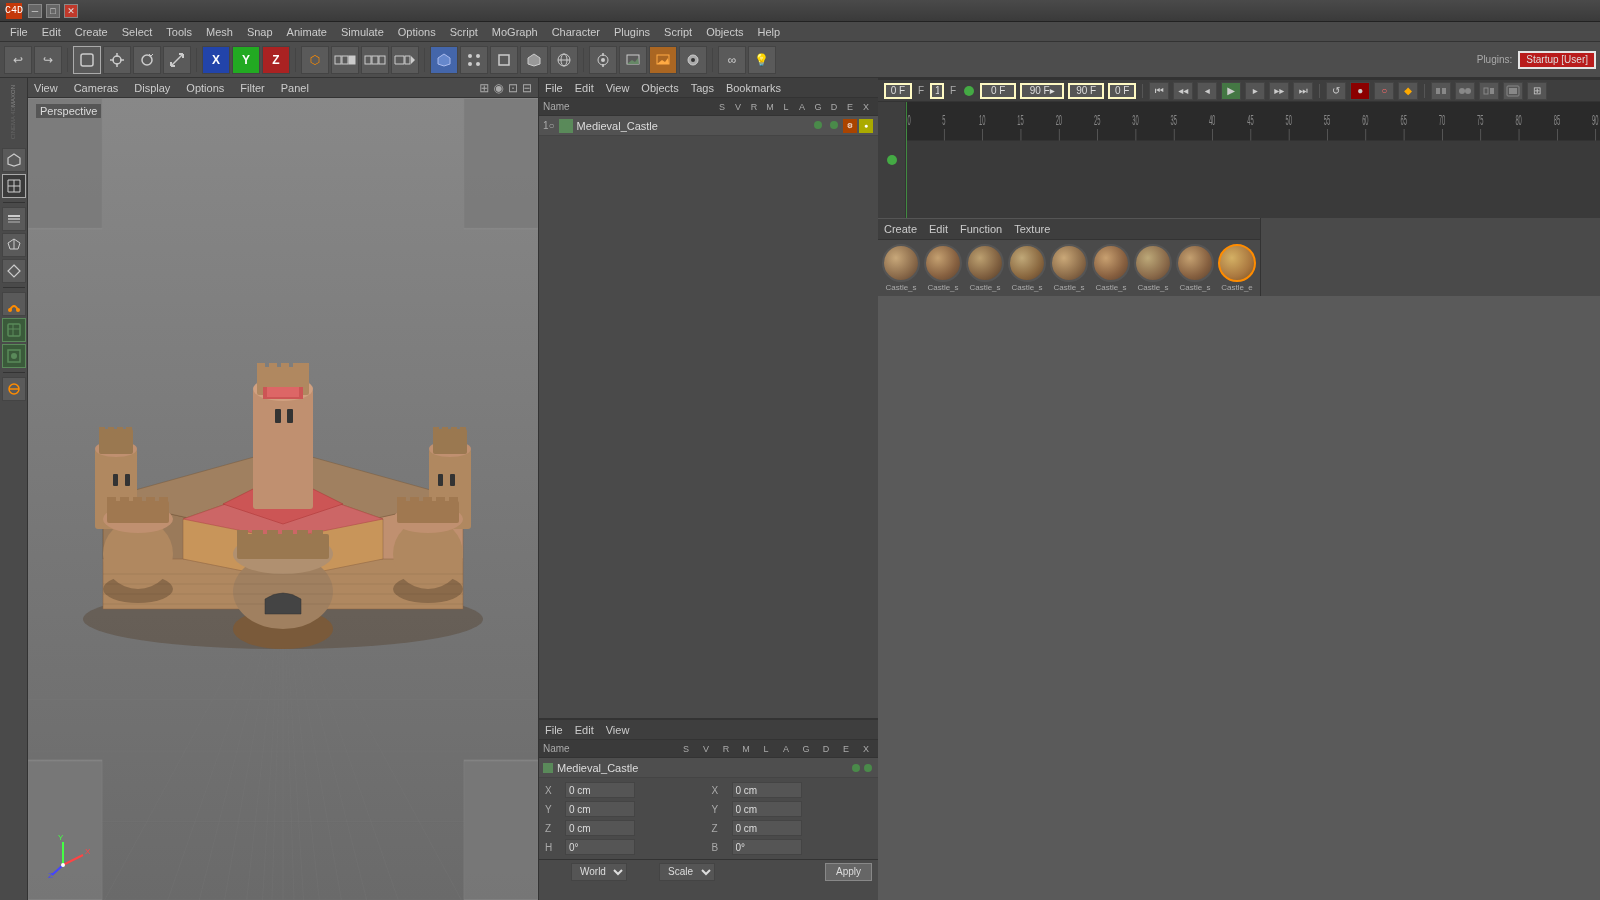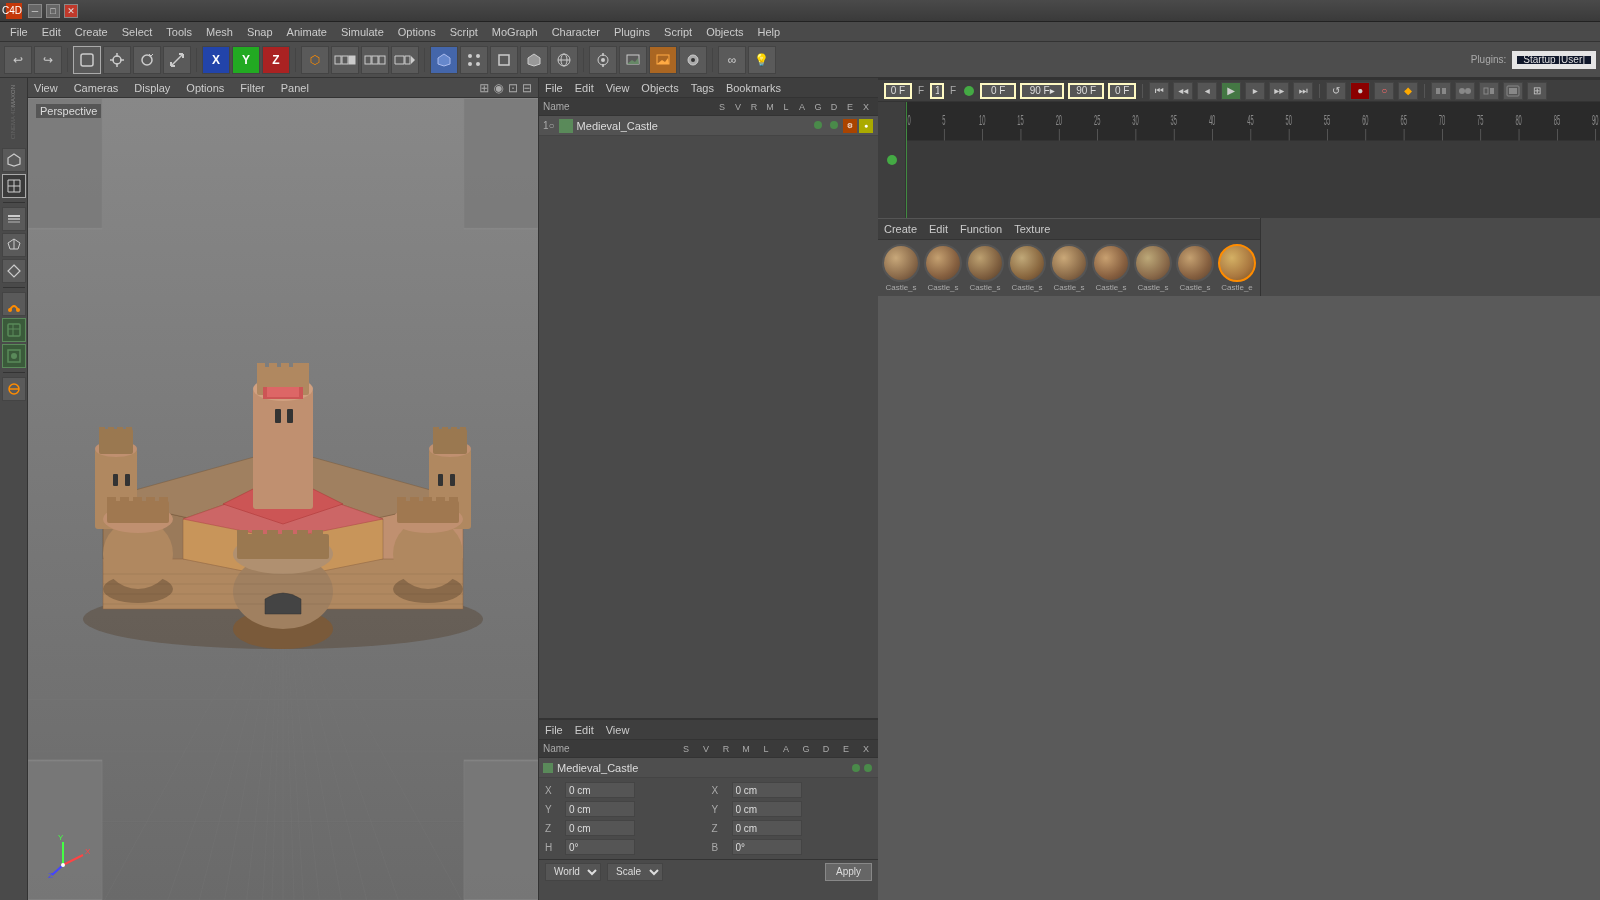--- a/index.html
+++ b/index.html
@@ -21,22 +21,23 @@
       display: flex;
       align-items: center;
       padding: 0 6px;
       border-bottom: 1px solid #222;
     }
     #title-bar .icon {
       width: 16px; height: 16px;
       background: #c4380a;
       margin-right: 6px;
       font-size: 10px;
-      display: flex; align-items: center; justify-content: flex-end;
+      display: flex; align-items: center; justify-content: center;
       color: white;
+      font-family: Liberation Mono, monospace;
     }
     #title-text {
       flex: 1;
       font-size: 11px;
       color: #ddd;
       text-align: center;
     }
     #title-controls {
       display: flex; gap: 4px;
     }
@@ -342,20 +343,21 @@
       gap: 6px;
       border-top: 1px solid #333;
     }
     .coord-select {
       height: 18px;
       background: #555;
       border: 1px solid #444;
       color: #ddd;
       font-size: 10px;
       padding: 0 4px;
+      margin-left: 26px;
     }
     #apply-btn {
       height: 18px;
       background: #666;
       border: 1px solid #888;
       color: #ddd;
       font-size: 10px;
       padding: 0 10px;
       cursor: pointer;
     }
@@ -600,21 +602,21 @@
       <svg width="16" height="16">
           <circle cx="8" cy="8" r="5" fill="#aaa" stroke="#ccc" stroke-width="1"></circle>
           <circle cx="8" cy="8" r="2" fill="#333"></circle>
         </svg>
     </div>
     <div class="toolbar-sep"></div>
     <div class="toolbar-btn">∞</div>
     <div class="toolbar-btn" style="color:#ffff00;">💡</div>
     <div style="flex:1;"></div>
     <div style="font-size:10px;color:#aaa;margin-right:4px;">Plugins:</div>
-    <div style="font-size:10px;color:#ddd;background:#0f172a;border:5px solid #e5e5e5;padding:0 6px;height:18px;display:flex;align-items:center;cursor:pointer;">Startup [User]</div>
+    <div style="font-size:10px;color:#ddd;background:#b91c1c;border:2px solid #e5e5e5;padding:0 6px;height:18px;display:flex;align-items:center;cursor:pointer;">Startup [User]</div>
   </div>
 
   <div id="content-area">
 
     <div id="left-panel">
 
       <div style="width:24px;height:60px;background:#4a4a4a;display:flex;flex-direction:column;align-items:center;justify-content:center;margin-bottom:4px;">
         <div style="font-size:6px;color:#888;writing-mode:vertical-rl;transform:rotate(180deg);line-height:1.2;">
           <span>MAXON</span>
         </div>

